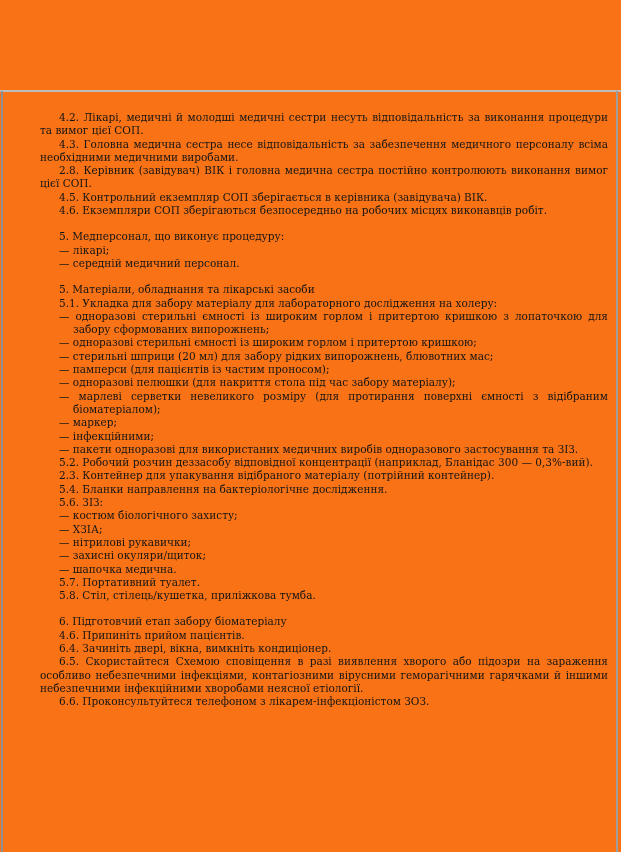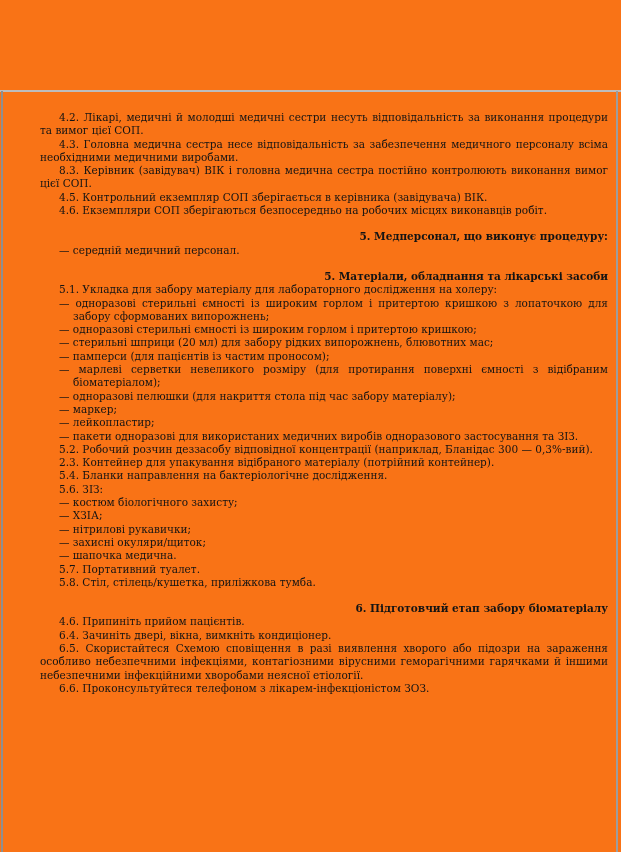--- a/index.html
+++ b/index.html
@@ -40,58 +40,59 @@
     width: 568px;
     font-size: 10.5px;
     line-height: 13.3px;
     color: #141414;
     text-align: justify;
   }
   .block-p {
     text-indent: 19px;
   }
   .block-h {
-    font-weight: bold;
+    font-weight: normal;
     margin-top: 13px;
     padding-left: 19px;
-    text-align: right;
+    text-align: left;
   }
   .block-li {
     padding-left: 33px;
     text-indent: -14px;
   }
   .block-li .marker {
     white-space: pre;
   }
 </style>
 </head>
 <body>
 
 <div class="viewport">
   <div class="frame-top"></div>
   <div class="frame-left"></div>
   <div class="frame-right"></div>
   <div class="content">
       <div class="block-p">4.2. Лікарі, медичні й молодші медичні сестри несуть відповідальність за виконання процедури та вимог цієї СОП.</div>
       <div class="block-p">4.3. Головна медична сестра несе відповідальність за забезпечення медичного персоналу всіма необхідними медичними виробами.</div>
-      <div class="block-p">8.3. Керівник (завідувач) ВІК і головна медична сестра постійно контролюють виконання вимог цієї СОП.</div>
+      <div class="block-p">2.8. Керівник (завідувач) ВІК і головна медична сестра постійно контролюють виконання вимог цієї СОП.</div>
       <div class="block-p">4.5. Контрольний екземпляр СОП зберігається в керівника (завідувача) ВІК.</div>
       <div class="block-p">4.6. Екземпляри СОП зберігаються безпосередньо на робочих місцях виконавців робіт.</div>
       <div class="block-h">5. Медперсонал, що виконує процедуру:</div>
+      <div class="block-li"><span class="marker">— </span><span>лікарі;</span></div>
       <div class="block-li"><span class="marker">— </span><span>середній медичний персонал.</span></div>
       <div class="block-h">5. Матеріали, обладнання та лікарські засоби</div>
       <div class="block-p">5.1. Укладка для забору матеріалу для лабораторного дослідження на холеру:</div>
       <div class="block-li"><span class="marker">— </span><span>одноразові стерильні ємності із широким горлом і притертою кришкою з лопаточкою для забору сформованих випорожнень;</span></div>
       <div class="block-li"><span class="marker">— </span><span>одноразові стерильні ємності із широким горлом і притертою кришкою;</span></div>
       <div class="block-li"><span class="marker">— </span><span>стерильні шприци (20 мл) для забору рідких випорожнень, блювотних мас;</span></div>
       <div class="block-li"><span class="marker">— </span><span>памперси (для пацієнтів із частим проносом);</span></div>
+      <div class="block-li"><span class="marker">— </span><span>одноразові пелюшки (для накриття стола під час забору матеріалу);</span></div>
       <div class="block-li"><span class="marker">— </span><span>марлеві серветки невеликого розміру (для протирання поверхні ємності з відібраним біоматеріалом);</span></div>
-      <div class="block-li"><span class="marker">— </span><span>одноразові пелюшки (для накриття стола під час забору матеріалу);</span></div>
       <div class="block-li"><span class="marker">— </span><span>маркер;</span></div>
-      <div class="block-li"><span class="marker">— </span><span>лейкопластир;</span></div>
+      <div class="block-li"><span class="marker">— </span><span>інфекційними;</span></div>
       <div class="block-li"><span class="marker">— </span><span>пакети одноразові для використаних медичних виробів одноразового застосування та ЗІЗ.</span></div>
       <div class="block-p">5.2. Робочий розчин деззасобу відповідної концентрації (наприклад, Бланідас 300 — 0,3%-вий).</div>
       <div class="block-p">2.3. Контейнер для упакування відібраного матеріалу (потрійний контейнер).</div>
       <div class="block-p">5.4. Бланки направлення на бактеріологічне дослідження.</div>
       <div class="block-p">5.6. ЗІЗ:</div>
       <div class="block-li"><span class="marker">— </span><span>костюм біологічного захисту;</span></div>
       <div class="block-li"><span class="marker">— </span><span>ХЗІА;</span></div>
       <div class="block-li"><span class="marker">— </span><span>нітрилові рукавички;</span></div>
       <div class="block-li"><span class="marker">— </span><span>захисні окуляри/щиток;</span></div>
       <div class="block-li"><span class="marker">— </span><span>шапочка медична.</span></div>

